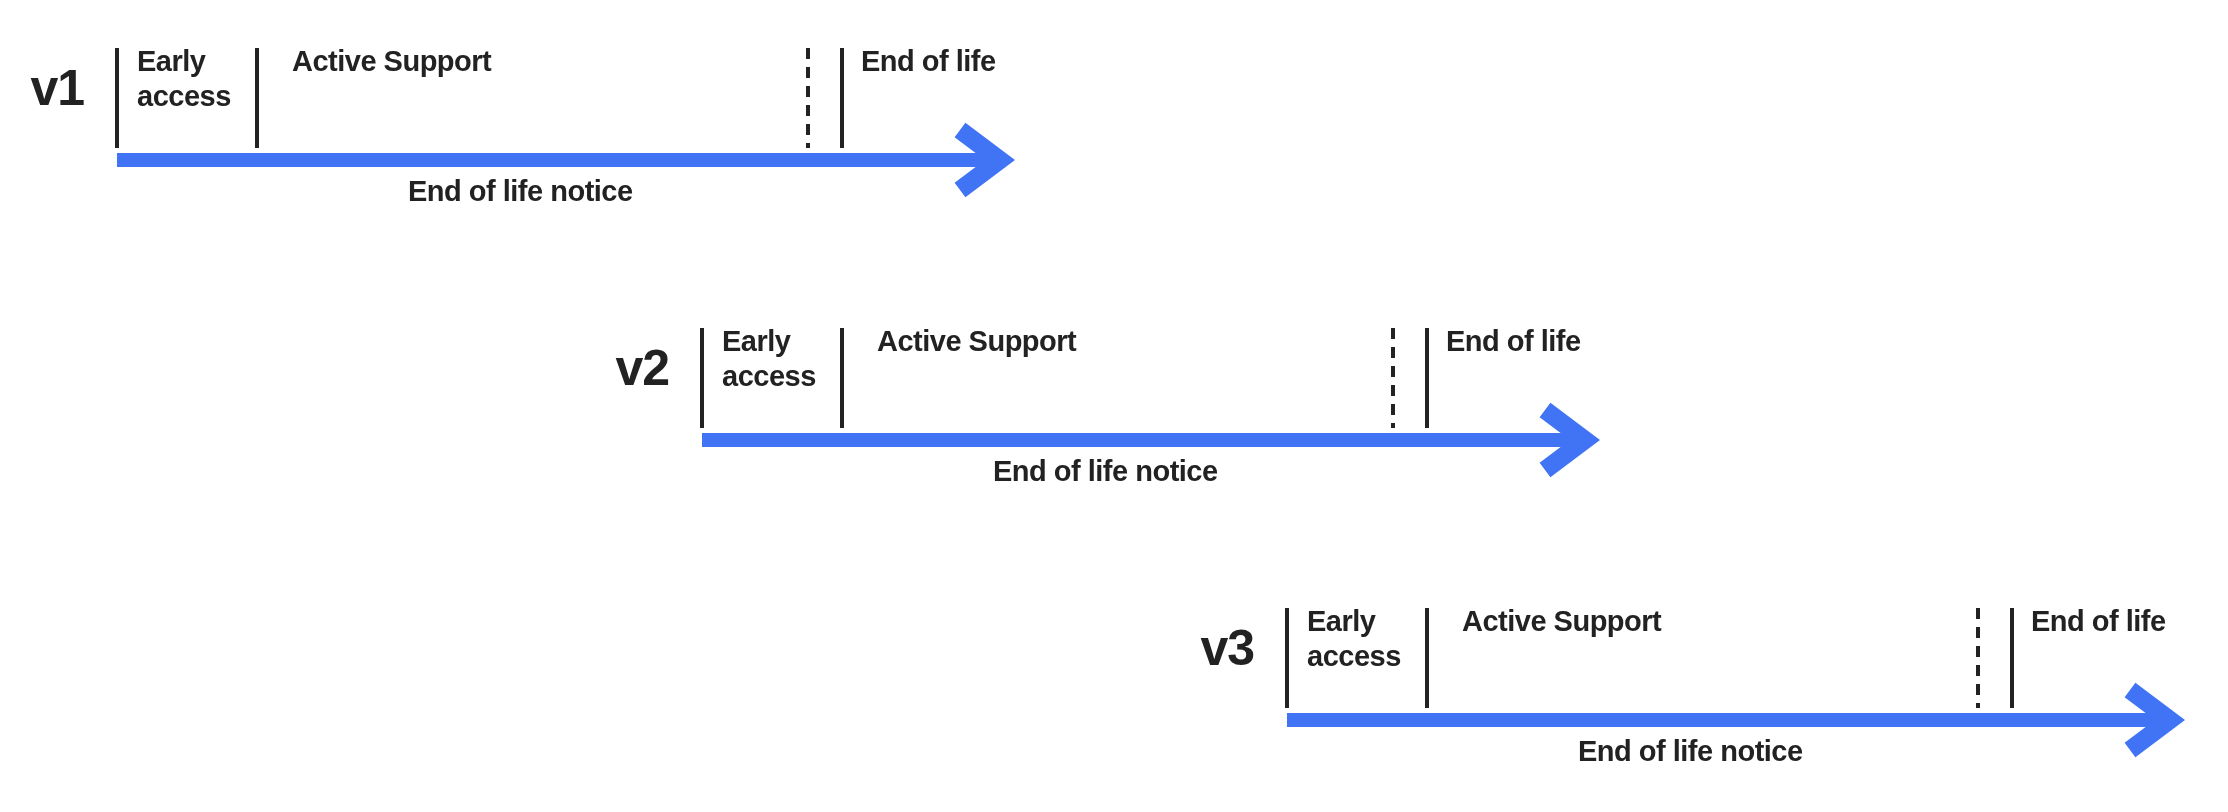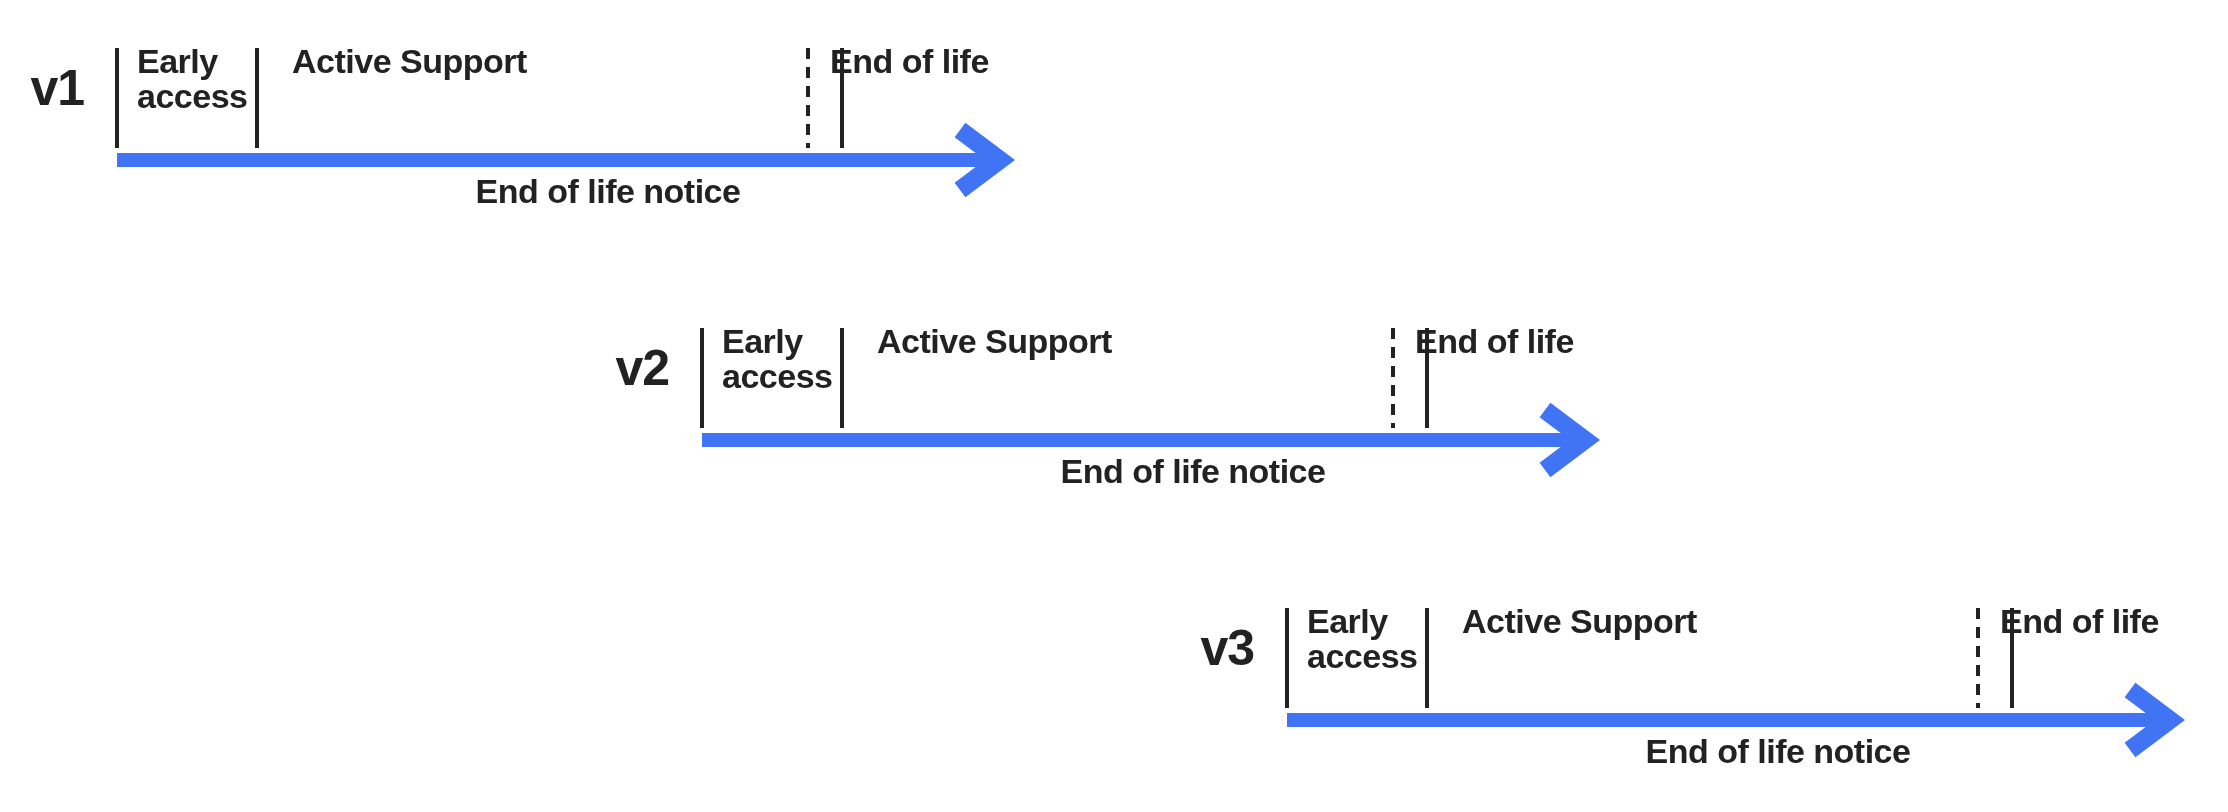--- a/index.html
+++ b/index.html
@@ -36,34 +36,34 @@
     width: 84px;
     text-align: right;
     font-size: 50px;
     font-weight: 700;
     line-height: 50px;
     letter-spacing: -1px;
     white-space: nowrap;
   }
   .phase-label {
     position: absolute;
-    font-size: 34px;
+    font-size: 29px;
     font-weight: 700;
     line-height: 35px;
     letter-spacing: -0.5px;
     white-space: nowrap;
   }
   .label-early   { left: 137px; top: 44px; }
   .label-active  { left: 292px; top: 44px; }
-  .label-eol     { left: 830px; top: 44px; }
+  .label-eol     { left: 861px; top: 44px; }
   .label-notice  {
     left: 408px;
     top: 174px;
     width: 400px;
-    text-align: center;
+    text-align: left;
   }
   .phase-line { display: block; }
 </style>
 </head>
 <body>
 
 <div class="canvas">
 
   <div class="timeline-row" style="left:0; top:0;">
     <svg class="row-graphics" viewBox="0 0 1100 240">

